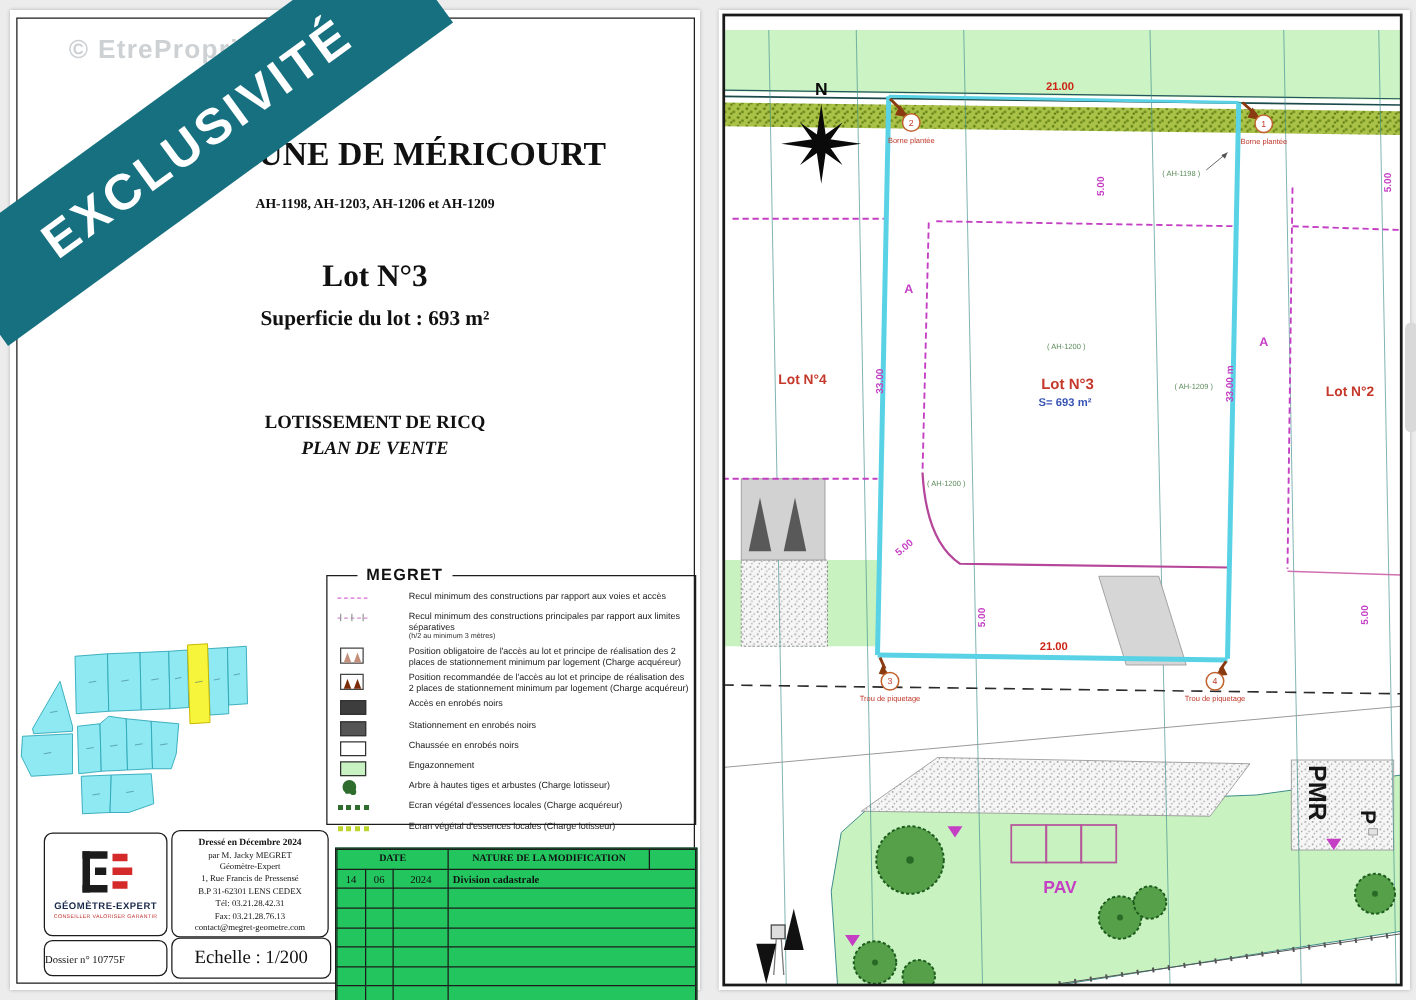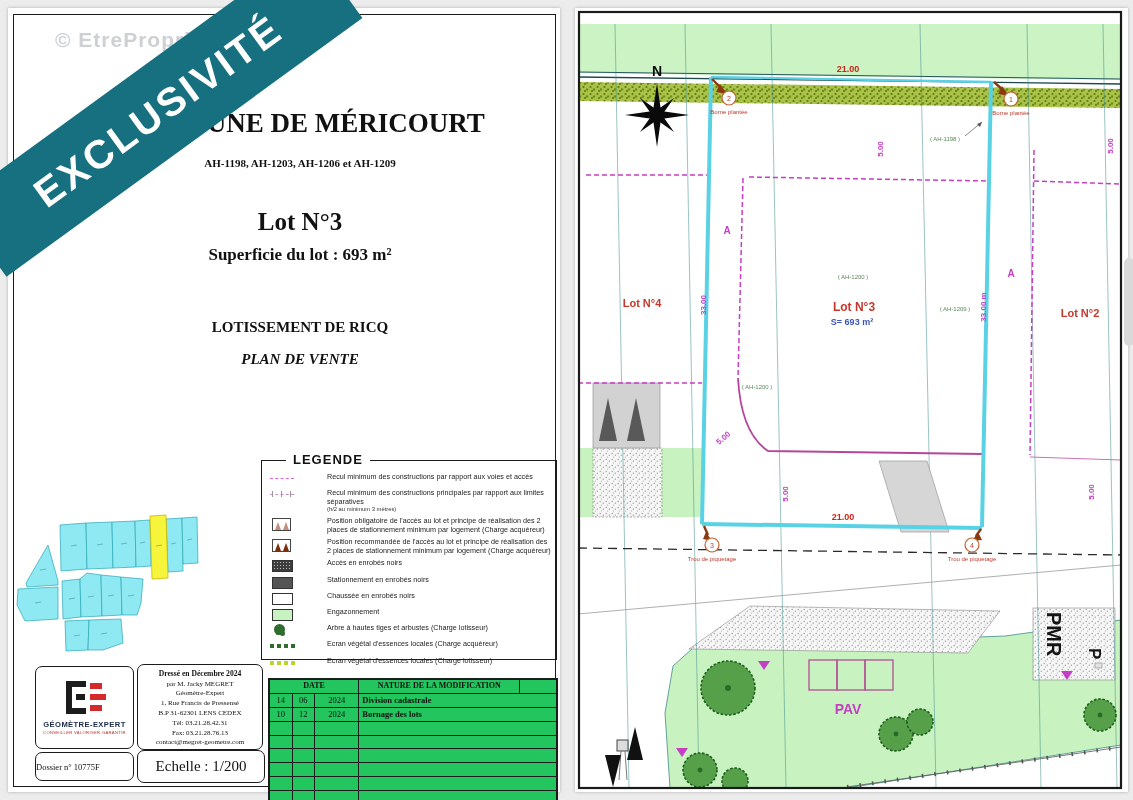--- a/index.html
+++ b/index.html
@@ -20,21 +20,21 @@
     transform:rotate(-36deg);z-index:4;display:flex;align-items:center;justify-content:center;}
   #banner span{color:#fff;font-size:40px;font-weight:bold;letter-spacing:3px;}
 
   
   .doc-text{position:absolute;left:40px;right:8px;text-align:center;
     font-family:"Liberation Serif", serif;color:#111;}
   #commune{top:100px;font-size:27px;font-weight:bold;}
   #parcels{top:149px;font-size:11px;font-weight:bold;}
   #lot-title{top:200px;font-size:25px;font-weight:bold;}
   #lot-area{top:237px;font-size:17px;font-weight:bold;}
-  #lotissement{top:311px;font-size:15px;font-weight:bold;}
+  #lotissement{top:322px;font-size:15px;font-weight:bold;}
   #plan-type{top:343px;font-size:15px;font-weight:bold;font-style:italic;}
 
   
   #legend{position:absolute;left:253px;top:452px;width:294px;height:198px;
     border:1.6px solid #1c1c1c;}
   #legend-title{position:absolute;top:-9px;left:24px;background:#fff;padding:0 7px;
     font-size:13px;font-weight:bold;letter-spacing:1px;color:#111;}
   #legend-items{padding:12px 4px 0 6px;display:flex;flex-direction:column;gap:4.2px;}
   .lg-row{display:flex;align-items:flex-start;}
   .lg-sym{flex:0 0 30px;height:11px;position:relative;margin-top:1px;}
@@ -135,21 +135,21 @@
         <line x1="56" y1="96" x2="62" y2="95"></line>
       <line x1="75" y1="94" x2="81" y2="93"></line>
         <line x1="95" y1="93" x2="101" y2="92"></line>
       <line x1="115" y1="93" x2="121" y2="92"></line>
         <line x1="61" y1="133" x2="67" y2="132"></line>
       <line x1="88" y1="131" x2="94" y2="130"></line>
     </g>
   </svg>
 
   <div id="legend">
-    <div id="legend-title">LEGENDE</div>
+    <div id="legend-title">MEGRET</div>
     <div id="legend-items">
       <div class="lg-row">
         <span class="lg-sym">
             <span class="s-line"></span>
           </span>
         <span class="lg-lab">Recul minimum des constructions par rapport aux voies et accès</span>
       </div>
       <div class="lg-row">
         <span class="lg-sym">
           <span class="s-line2"></span>
@@ -260,26 +260,20 @@
           <tr>
         <th colspan="3" style="width:88px;">DATE</th>
         <th style="width:164px;">NATURE DE LA MODIFICATION</th>
         <th style="width:33px;"></th>
       </tr>
       <tr>
         <td class="c" style="width:22px;">14</td>
         <td class="c" style="width:22px;">06</td>
         <td class="c" style="width:44px;">2024</td>
         <td class="n" colspan="2">Division cadastrale</td>
-      </tr>
-      <tr>
-        <td class="c">10</td>
-        <td class="c">12</td>
-        <td class="c">2024</td>
-        <td class="n" colspan="2">Bornage des lots</td>
       </tr>
       <tr>
             <td class="c"></td>
             <td class="c"></td>
             <td class="c"></td>
             <td colspan="2"></td>
           </tr>
       <tr>
             <td class="c"></td>
             <td class="c"></td>

